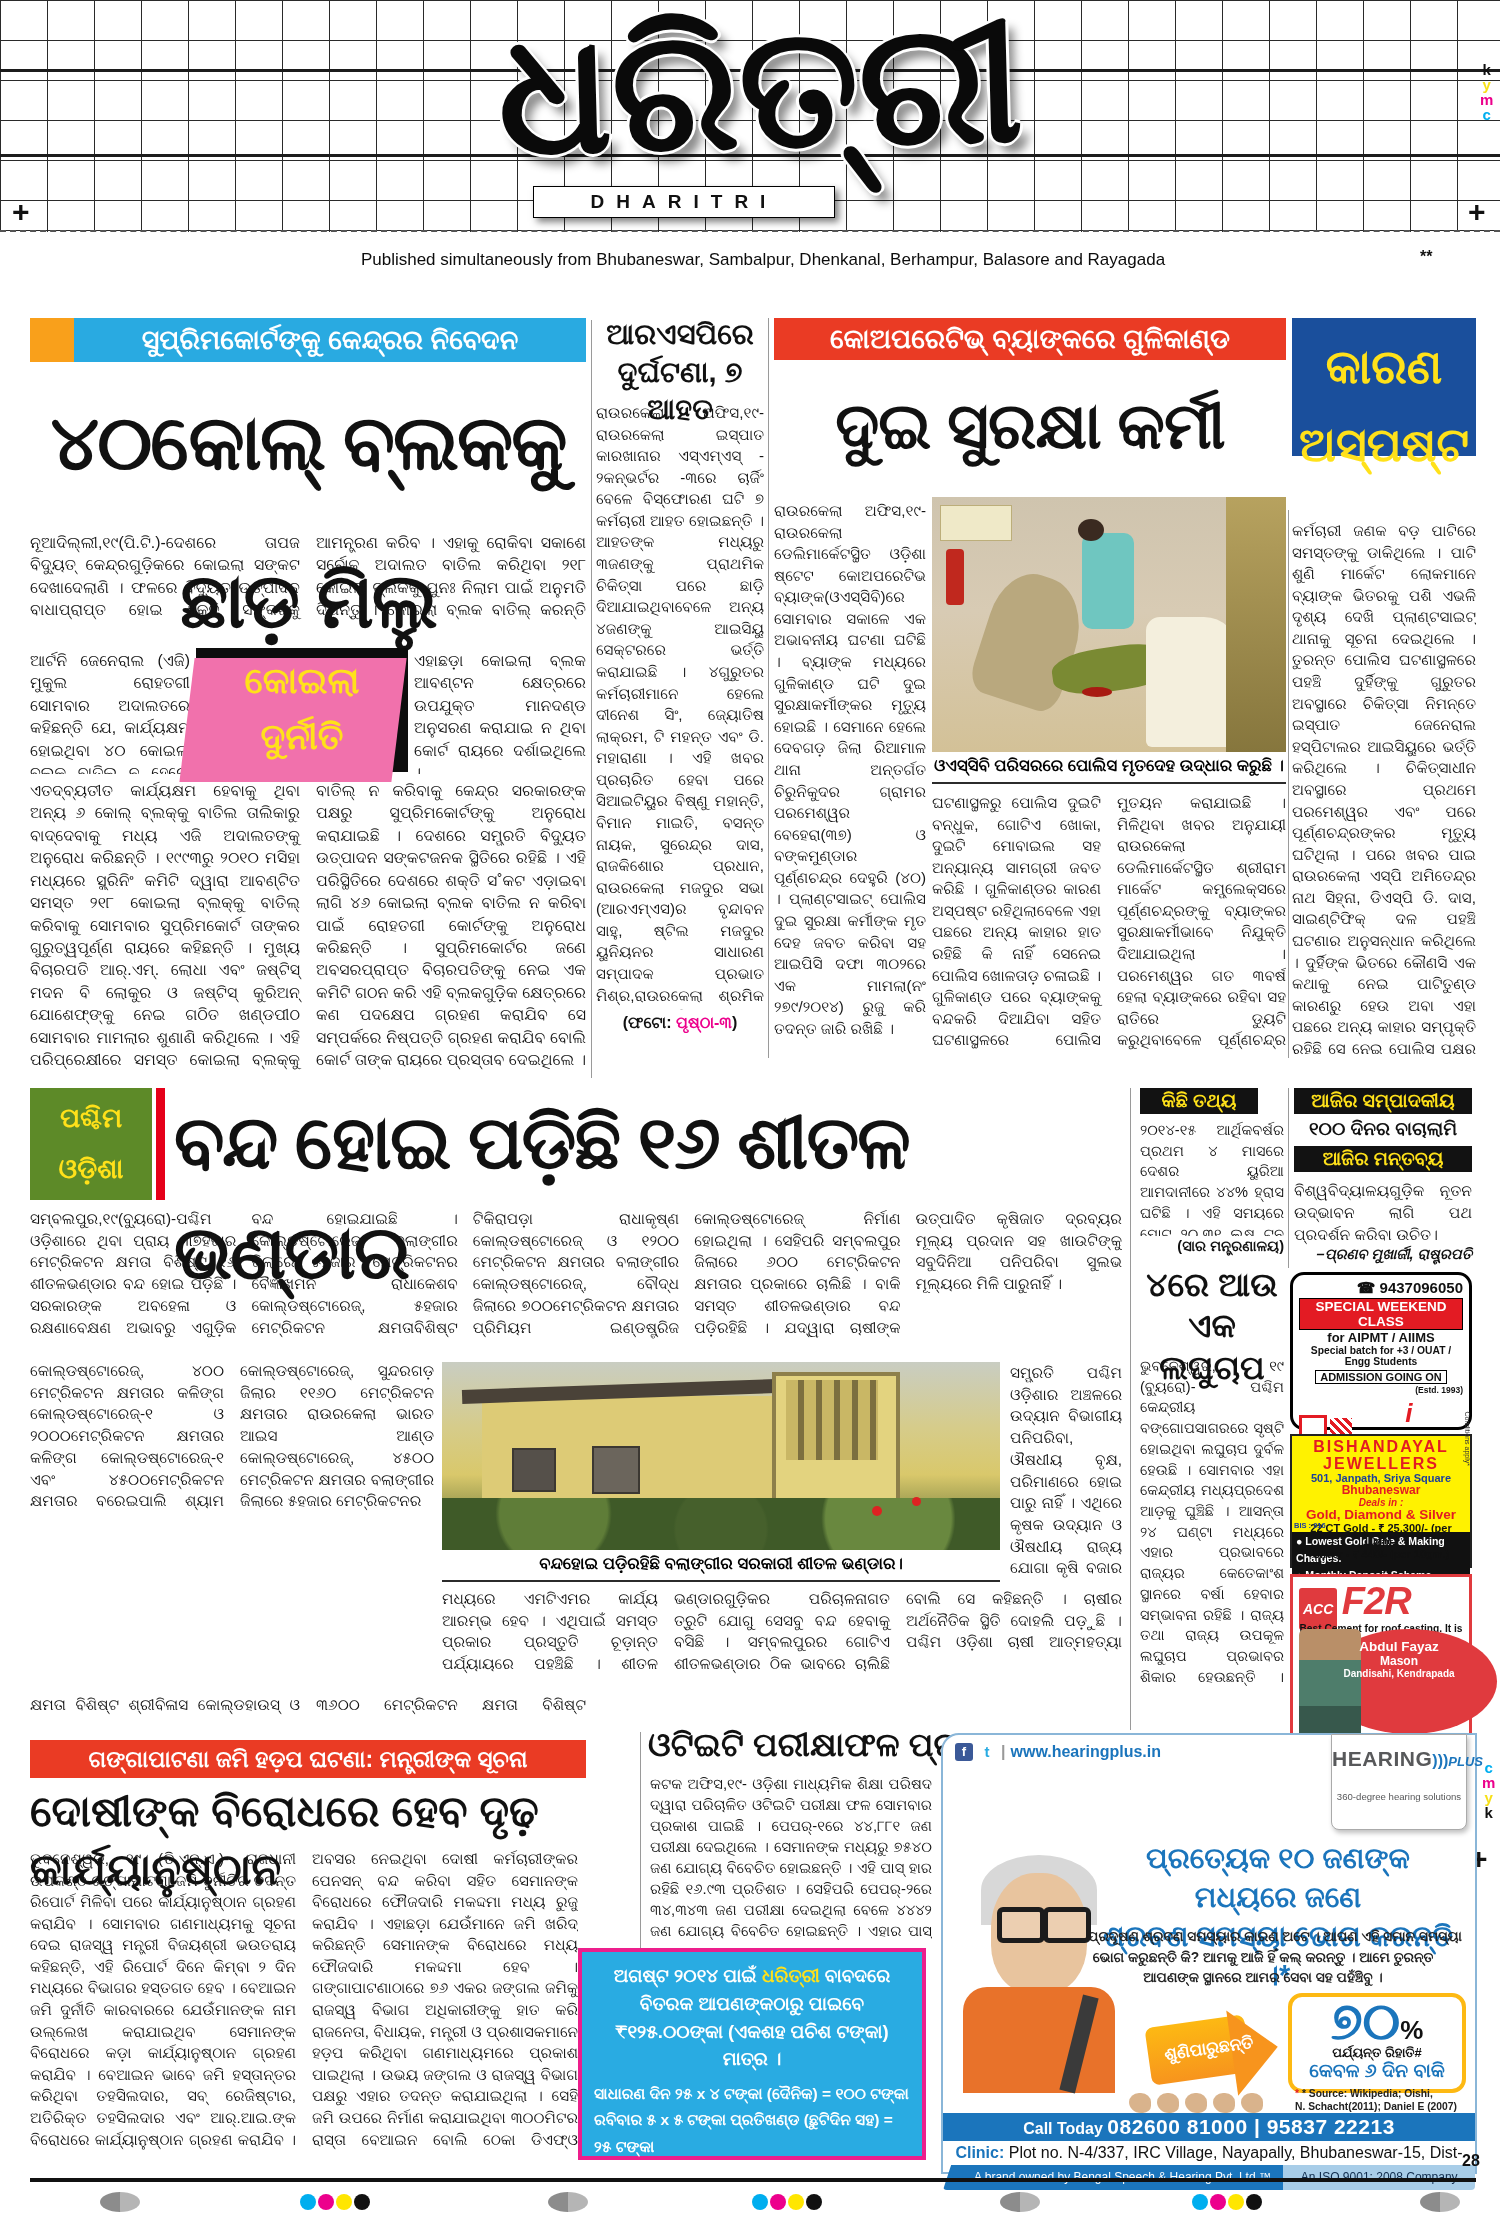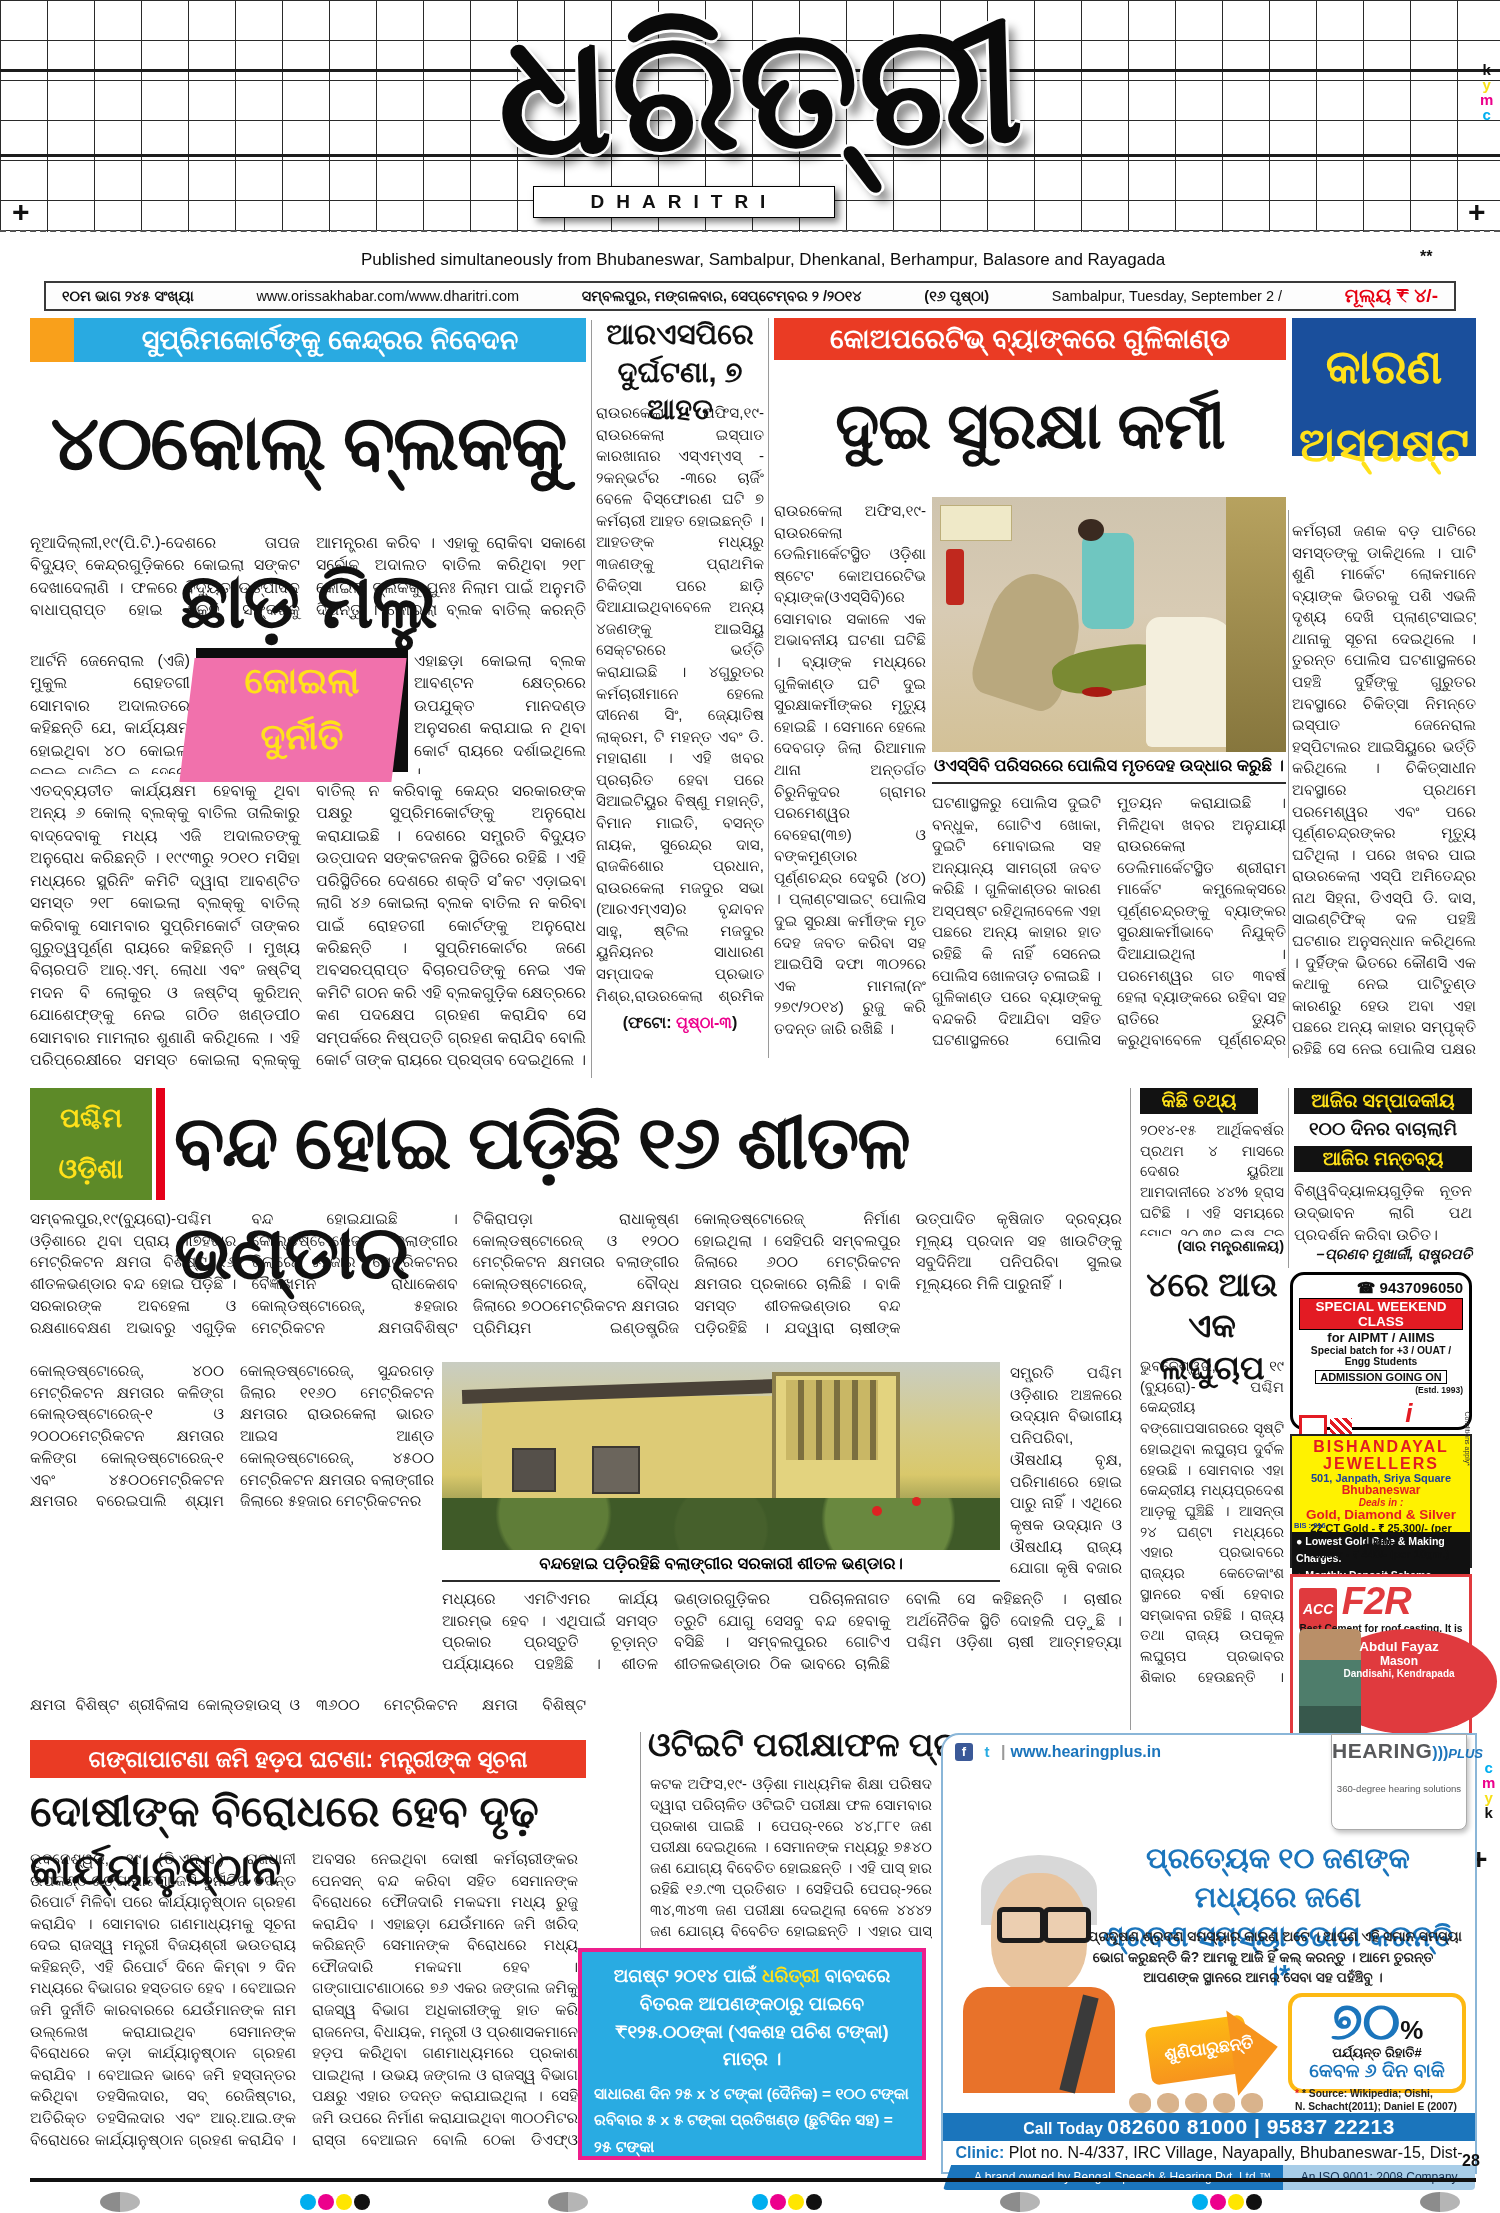--- a/index.html
+++ b/index.html
@@ -124,21 +124,21 @@
   #subbox .hl{color:#ffe11a;}
   #subbox .r{font-weight:bold;font-size:15.5px;line-height:1.7;}
   #subbox .tot{text-align:right;font-weight:800;font-size:17px;border-top:2px solid #fff;margin-top:3px;padding-top:3px;}
 
   
   #had{left:941px;top:1733px;width:536px;height:441px;background:#fff;border:2px solid #8ab6d8;border-radius:18px 0 0 0;box-sizing:border-box;}
   #had .social{position:absolute;left:12px;top:8px;display:flex;align-items:center;gap:5px;font-size:16px;font-weight:bold;color:#1b75bc;}
   .fbic{width:18px;height:18px;background:#3b5998;color:#fff;font-weight:800;text-align:center;line-height:18px;border-radius:3px;font-size:13px;}
   .twic{width:18px;height:18px;background:#fff;color:#29abe2;font-weight:800;text-align:center;line-height:18px;font-size:15px;}
   #hlogo{position:absolute;right:8px;top:-1px;width:136px;height:96px;background:#fff;border:1px solid #aaa;border-radius:0 0 8px 8px;
-     box-shadow:2px 3px 5px rgba(0,0,0,.25);text-align:center;padding-top:4px;box-sizing:border-box;}
+     box-shadow:2px 3px 5px rgba(0,0,0,.25);text-align:center;padding-top:12px;box-sizing:border-box;}
   #hlogo .h{font-size:21px;font-weight:800;color:#58595b;letter-spacing:.5px;}
   #hlogo .arc{color:#1b75bc;font-weight:800;}
   #hlogo .plus{font-style:italic;font-weight:800;color:#1b75bc;font-size:13px;}
   #hlogo .sub{font-size:9.6px;color:#58595b;margin-top:20px;}
   #had .oh{position:absolute;left:150px;top:104px;width:370px;text-align:center;color:#1b75bc;font-weight:800;font-size:29px;line-height:1.35;}
   #had .ob{position:absolute;left:120px;top:192px;width:400px;text-align:center;font-size:13.8px;font-weight:bold;line-height:1.5;color:#222;}
   #oldman{position:absolute;left:10px;top:120px;width:172px;height:238px;}
   #oldman .hair{position:absolute;left:28px;top:0;width:116px;height:70px;background:#d8d8d8;border-radius:50% 50% 0 0;}
   #oldman .face{position:absolute;left:38px;top:18px;width:96px;height:120px;background:#e8c49e;border-radius:46% 46% 40% 40%;}
   #oldman .gl{position:absolute;left:44px;top:52px;width:38px;height:26px;border:5px solid #1c1c1c;border-radius:6px;background:rgba(255,255,255,.2);}
@@ -193,28 +193,20 @@
     <div class="cmykvert abs" style="left:1480px;top:62px;">
       <span style="color:#111">k</span>
       <span style="color:#f7e017">y</span>
       <span style="color:#ec008c">m</span>
       <span style="color:#00aeef">c</span>
     </div>
   </div>
 
   <div id="publine" class="abs">Published simultaneously from Bhubaneswar, Sambalpur, Dhenkanal, Berhampur, Balasore and Rayagada</div>
   <div class="abs" style="left:1420px;top:248px;font-weight:bold;font-size:16px;">**</div>
-  <div id="datestrip" class="abs">
-    <span style="font-weight:bold;">୧୦ମ ଭାଗ ୨୪୫ ସଂଖ୍ୟା</span>
-    <span>www.orissakhabar.com/www.dharitri.com</span>
-    <span style="font-weight:bold;">ସମ୍ବଲପୁର, ମଙ୍ଗଳବାର, ସେପ୍ଟେମ୍ବର ୨ /୨୦୧୪</span>
-    <span style="font-weight:bold;">(୧୬ ପୃଷ୍ଠା)</span>
-    <span>Sambalpur, Tuesday, September 2 /</span>
-    <span id="price">ମୂଲ୍ୟ ₹ ୪/-</span>
-  </div>
 
   <div id="coal-kicker" class="abs">
     <div class="or"></div>
     <div class="kt kickertxt">ସୁପ୍ରିମକୋର୍ଟଙ୍କୁ କେନ୍ଦ୍ରର ନିବେଦନ</div>
   </div>
   <div id="coal-headline" class="abs">୪୦କୋଲ୍ ବ୍ଲକକୁ ଛାଡ଼ ମିଲୁ</div>
   <div class="abs jt cols2 bodytxt" style="left:30px;top:532px;width:556px;height:112px;overflow:hidden;">ନୂଆଦିଲ୍ଲୀ,୧୯(ପି.ଟି.)-ଦେଶରେ ତାପଜ ବିଦ୍ୟୁତ୍ କେନ୍ଦ୍ରଗୁଡ଼ିକରେ କୋଇଲା ସଙ୍କଟ ଦେଖାଦେଲାଣି । ଫଳରେ ବିଦ୍ୟୁତ ଉତ୍ପାଦନ ବାଧାପ୍ରାପ୍ତ ହୋଇ ଶକ୍ତି ସଙ୍କଟକୁ ଆମନ୍ତ୍ରଣ କରିବ । ଏହାକୁ ରୋକିବା ସକାଶେ ସର୍ବୋଚ୍ଚ ଅଦାଲତ ବାତିଲ କରିଥିବା ୨୧୮ କୋଇଲା ବ୍ଲକକୁ ପୁନଃ ନିଲାମ ପାଇଁ ଅନୁମତି ଦିଅନ୍ତୁ । କୋଇଲା ବ୍ଲକ ବାତିଲ୍ କରନ୍ତି ତେବେ ସରକାର ତୁରନ୍ତ ସେଗୁଡ଼ିକର ନିଲାମ କରାଇବେ ବୋଲି ଏଜି କୋର୍ଟକୁ ଜଣାଇଛନ୍ତି ।</div>
   <div class="abs jt bodytxt" style="left:30px;top:650px;width:160px;height:124px;overflow:hidden;">ଆର୍ଟନି ଜେନେରାଲ (ଏଜି) ମୁକୁଲ ରୋହତଗୀ ସୋମବାର ଅଦାଲତରେ କହିଛନ୍ତି ଯେ, କାର୍ଯ୍ୟକ୍ଷମ ହୋଇଥିବା ୪୦ କୋଇଲା ବ୍ଲକ ବାତିଲ ନ ହେଲେ ଶକ୍ତି ସଙ୍କଟକୁ ଏଡ଼ାଇ ଦିଆଯାଇପାରିବ ।</div>
   <div class="abs jt bodytxt" style="left:414px;top:650px;width:172px;height:124px;overflow:hidden;">ଏହାଛଡ଼ା କୋଇଲା ବ୍ଲକ ଆବଣ୍ଟନ କ୍ଷେତ୍ରରେ ଉପଯୁକ୍ତ ମାନଦଣ୍ଡ ଅନୁସରଣ କରାଯାଇ ନ ଥିବା କୋର୍ଟ ରାୟରେ ଦର୍ଶାଇଥିଲେ ।</div>
   <div id="coal-inset" class="abs">

